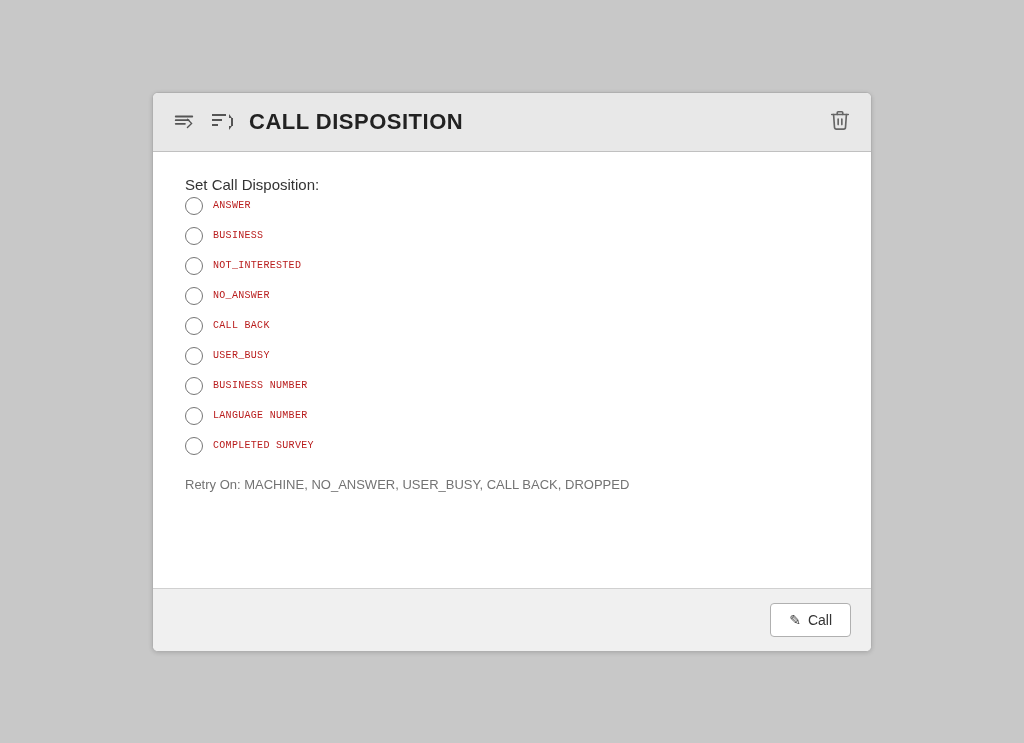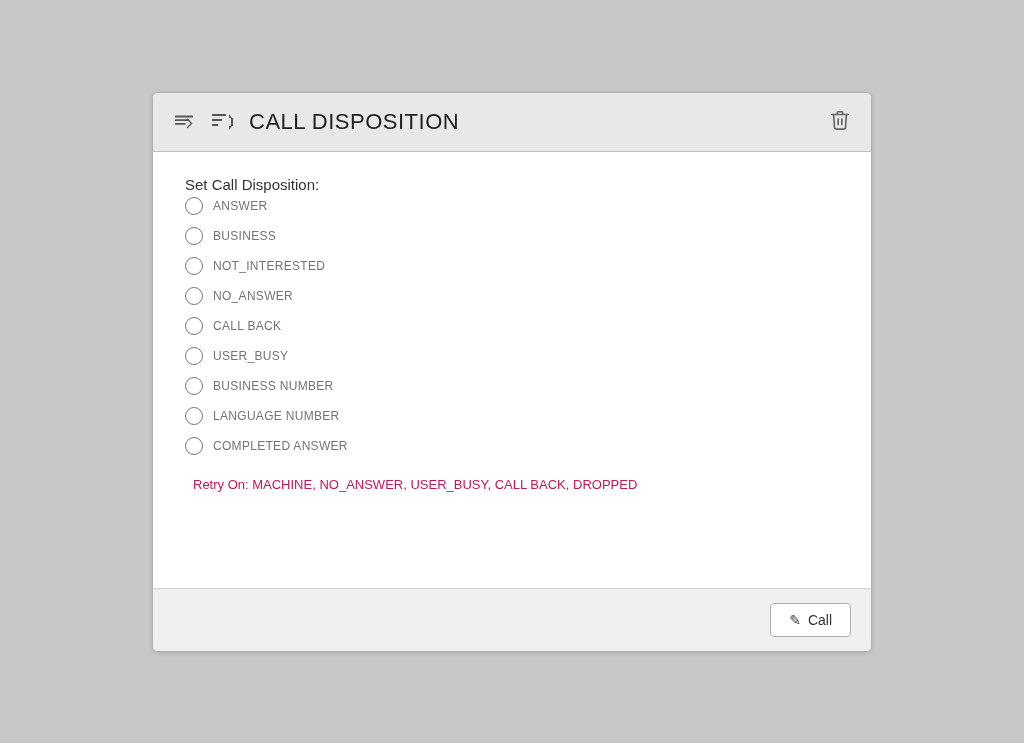--- a/index.html
+++ b/index.html
@@ -51,21 +51,21 @@
       gap: 2px;
     }
 
     .sort-icon svg {
       width: 22px;
       height: 22px;
     }
 
     .header-title {
       font-size: 22px;
-      font-weight: 400;
+      font-weight: 700;
       color: #222222;
       letter-spacing: 0.5px;
     }
 
     .delete-icon {
       color: #666666;
       cursor: pointer;
     }
 
     .delete-icon svg {
@@ -99,30 +99,30 @@
 
     .radio-item input[type="radio"] {
       width: 18px;
       height: 18px;
       margin: 0;
       cursor: pointer;
       accent-color: #555;
     }
 
     .radio-label {
-      font-size: 12px;
-      color: #737373;
+      font-size: 10px;
+      color: #b91c1c;
       letter-spacing: 0.3px;
+      font-family: Liberation Mono, monospace;
     }
 
     .retry-text {
       font-size: 13px;
-      color: #be185d;
+      color: #737373;
       margin-top: 18px;
-      margin-left: 8px;
     }
 
     .card-footer {
       background: #f0f0f0;
       border-top: 1px solid #d0d0d0;
       padding: 14px 20px;
       display: flex;
       justify-content: flex-end;
     }
 
@@ -215,21 +215,21 @@
         <label class="radio-item">
           <input type="radio" name="call_disposition" id="opt_business_number" style="">
           <span class="radio-label">BUSINESS NUMBER</span>
         </label>
         <label class="radio-item">
           <input type="radio" name="call_disposition" id="opt_language_barrier" style="">
           <span class="radio-label">LANGUAGE NUMBER</span>
         </label>
         <label class="radio-item">
           <input type="radio" name="call_disposition" id="opt_completed_survey" style="">
-          <span class="radio-label">COMPLETED ANSWER</span>
+          <span class="radio-label">COMPLETED SURVEY</span>
         </label>
       </div>
 
     <div class="retry-text">Retry On: MACHINE, NO_ANSWER, USER_BUSY, CALL BACK, DROPPED</div>
   </div>
 
   <div class="card-footer">
     <button class="edit-button">
       <span class="edit-icon-char">✎</span>
       <span>Call</span>

